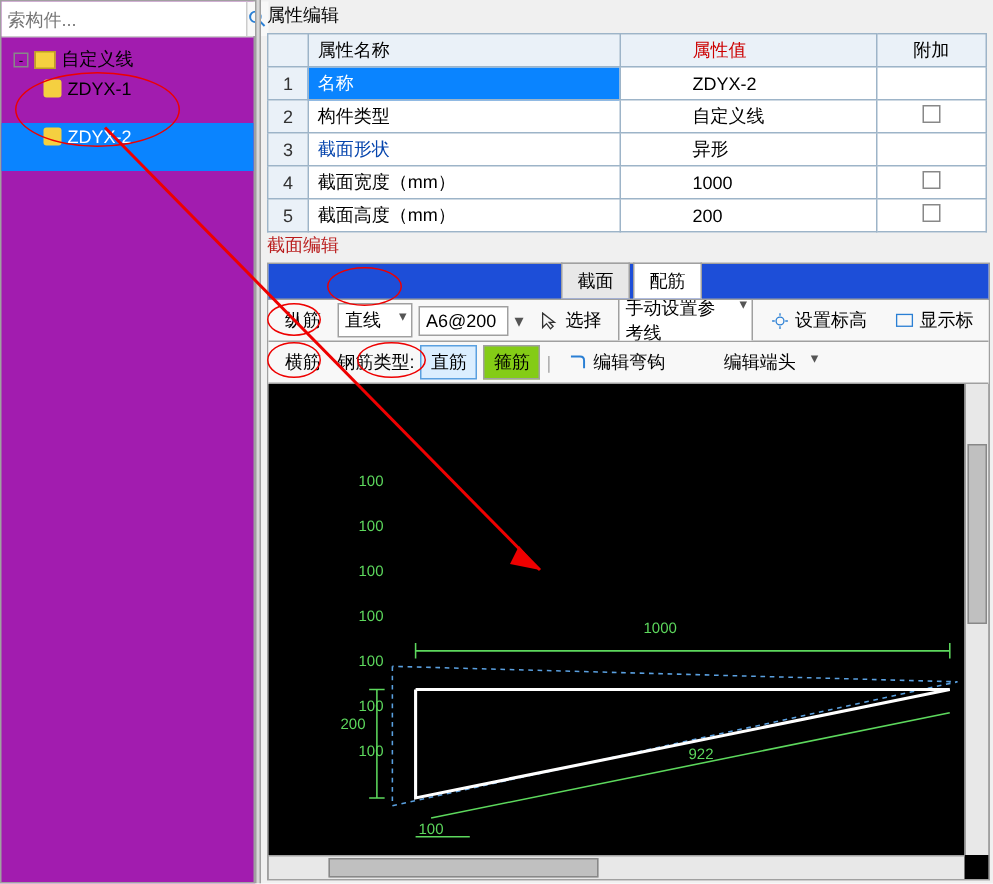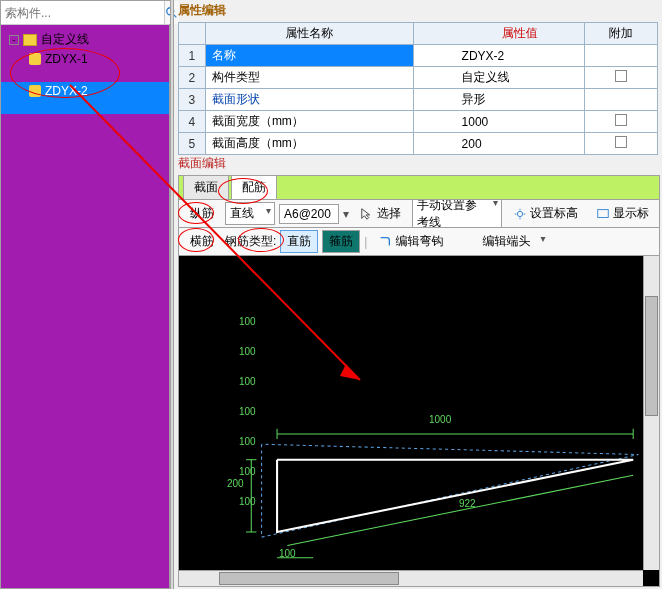--- a/index.html
+++ b/index.html
@@ -11,41 +11,41 @@
   .search-btn { width: 24px; display: flex; align-items: center; justify-content: center; border-left: 1px solid #ccc; cursor: pointer; background: #f8f8f8; }
   .tree { padding: 4px 0; }
   .tree-node { padding: 2px 4px 2px 8px; display: flex; align-items: center; gap: 4px; }
   .tree-toggle { width: 10px; height: 10px; border: 1px solid #888; font-size: 9px; line-height: 8px; text-align: center; cursor: pointer; }
   .tree-icon { width: 14px; height: 12px; background: #f5d040; border: 1px solid #c0a020; }
   .child-node { padding: 2px 4px 16px 28px; display: flex; align-items: center; gap: 4px; cursor: pointer; }
   .dot-icon { width: 12px; height: 12px; background: #f5d040; border-radius: 2px; }
   .child-selected { background: #0a84ff; color: #fff; }
   .divider-v { position: absolute; left: 170px; top: 0; width: 4px; height: 589px; background: #d8d8d8; border-left: 1px solid #a0a0a0; border-right: 1px solid #a0a0a0; }
 
-  .prop-title { position: absolute; left: 178px; top: 2px; font-weight: bold; color: #a16207; }
+  .prop-title { position: absolute; left: 178px; top: 2px; font-weight: normal; color: #000000; }
   .prop-table { position: absolute; left: 178px; top: 22px; width: 480px; border: 1px solid #9db4c8; border-collapse: collapse; background: #fff; }
   .prop-table th, .prop-table td { border: 1px solid #9db4c8; padding: 2px 6px; height: 18px; }
-  .prop-table th { background: #eaf1f8; font-weight: normal; text-align: center; }
+  .prop-table th { background: #eaf1f8; font-weight: normal; text-align: left; }
   .prop-table th.value-header { color: #c00; }
   .prop-table .rownum { width: 22px; text-align: center; background: #eaf1f8; color: #333; }
   .prop-table .name-col { width: 170px; }
   .prop-table .value-col { width: 140px; padding-left: 48px; }
   .prop-table .extra-col { width: 60px; text-align: center; }
   .prop-table tr.selected .name-col { background: #0a84ff; color: #fff; }
   .prop-table .link { color: #0645ad; }
   .checkbox { display: inline-block; width: 12px; height: 12px; border: 1px solid #888; background: #fff; }
 
   .section-title { position: absolute; left: 178px; top: 155px; color: #b91c1c; }
   .drawing-frame { position: absolute; left: 178px; top: 175px; width: 482px; height: 412px; border: 1px solid #a0a0a0; background: #fff; }
-  .tabs-row { height: 24px; border-bottom: 1px solid #a0a0a0; display: flex; align-items: flex-end; padding-left: 4px; gap: 2px; background: #bef264; }
+  .tabs-row { height: 24px; border-bottom: 1px solid #a0a0a0; display: flex; align-items: flex-end; padding-left: 4px; gap: 2px; background: #1d4ed8; justify-content: center; }
   .tab { padding: 3px 10px; border: 1px solid #a0a0a0; border-bottom: none; background: #e8e8e8; cursor: pointer; }
   .tab.active { background: #fff; }
   .toolbar-row { height: 28px; border-bottom: 1px solid #a0a0a0; display: flex; align-items: center; gap: 4px; padding: 0 4px; background: #f8f8f8; flex-wrap: nowrap; overflow: hidden; }
   .tbtn { padding: 2px 6px; border: 1px solid transparent; cursor: pointer; white-space: nowrap; display: flex; align-items: center; gap: 3px; }
-  .tbtn.framed { border-color: #a0a0a0; background: #0f766e; }
+  .tbtn.framed { border-color: #a0a0a0; background: #84cc16; }
   .tbtn.active { background: #dbeeff; border-color: #5aa0e0; }
   .drop { min-width: 50px; border: 1px solid #a0a0a0; background: #fff; padding: 2px 18px 2px 4px; position: relative; cursor: pointer; }
   .drop::after { content: "▾"; position: absolute; right: 3px; top: 2px; font-size: 10px; color: #555; }
   .input-box { width: 60px; border: 1px solid #a0a0a0; padding: 2px 4px; background: #fff; }
 
   .canvas { position: absolute; left: 0; top: 80px; right: 0; bottom: 0; background: #000; overflow: hidden; }
   .scrollbar-v { position: absolute; right: 0; top: 80px; bottom: 16px; width: 16px; background: #e8e8e8; border-left: 1px solid #a0a0a0; }
   .scrollbar-h { position: absolute; left: 0; right: 16px; bottom: 0; height: 16px; background: #e8e8e8; border-top: 1px solid #a0a0a0; }
   .sb-thumb { background: #c0c0c0; border: 1px solid #888; }
   .scrollbar-v .sb-thumb { position: absolute; left: 1px; right: 1px; top: 40px; height: 120px; }

